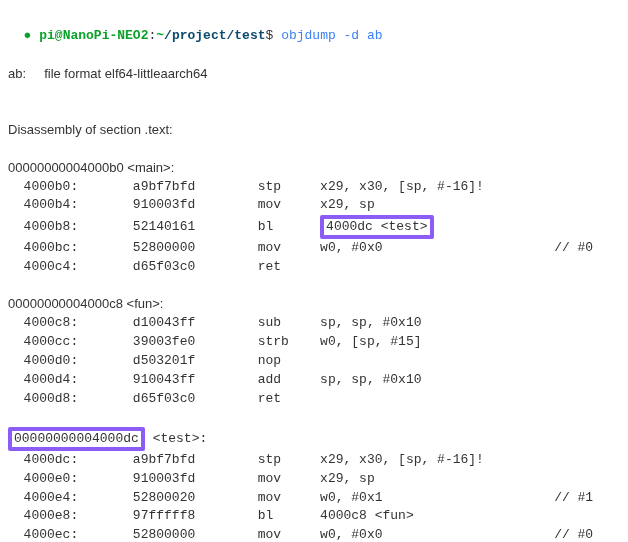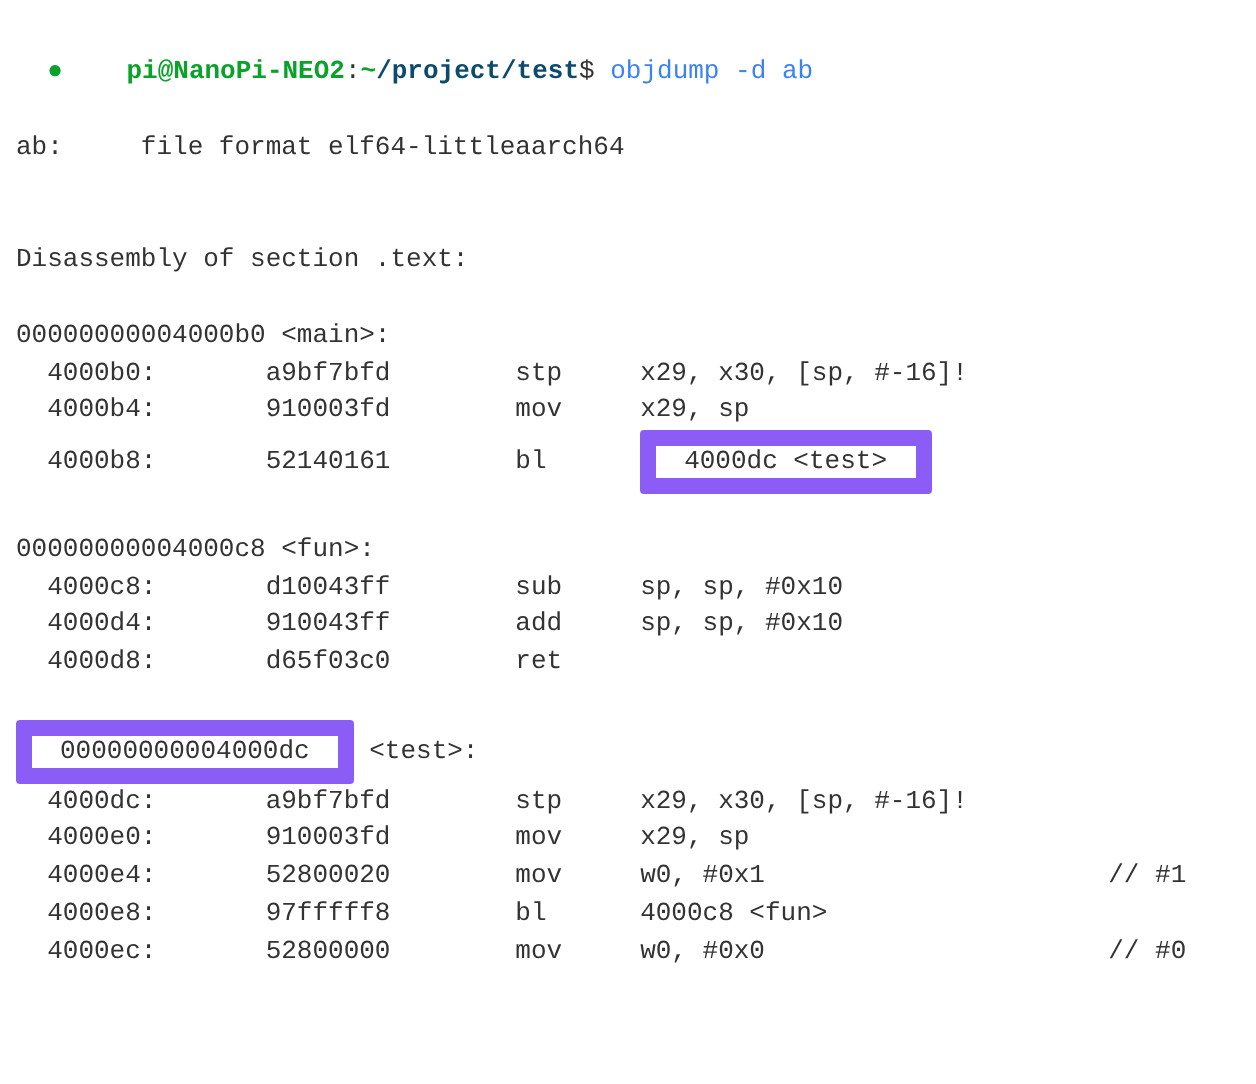--- a/index.html
+++ b/index.html
@@ -9,37 +9,37 @@
     font-size: 13px;
     line-height: 1.45;
     background: #ffffff;
     color: #333333;
     width: 628px;
     box-sizing: border-box;
     position: relative;
   }
   .prompt-line { white-space: pre; }
   .bullet { color: #0aa22a; font-weight: bold; }
-  .user-host { color: #0aa22a; font-weight: bold; margin-left: 24px; }
+  .user-host { color: #0aa22a; font-weight: bold; }
   .tilde  { color: #0aa22a; font-weight: bold; }
   .path   { color: #0c4a6e; font-weight: bold; }
   .dollar { color: #333333; }
   .cmd    { color: #3b82f6; }
   .blank  { height: 1.45em; }
   pre.block {
     margin: 0;
-    font-family: Liberation Mono, monospace;
+    font-family: Liberation Sans, sans-serif;
     font-size: inherit;
     color: #333333;
     white-space: pre;
   }
   .hl-red {
-    border: 8px solid #8b5cf6;
+    border: 4px solid #8b5cf6;
     border-radius: 2px;
-    padding: 0 14px;
+    padding: 0 2px;
     display: inline-block;
     line-height: 1.2;
   }
   .row { white-space: pre; }
 </style>
 </head>
 <body>
 
 <div class="prompt-line">
   <span class="bullet">●</span> <span class="user-host">pi@NanoPi-NEO2</span><span>:</span><span class="tilde">~</span><span class="path">/project/test</span><span class="dollar">$</span> <span class="cmd">objdump -d ab</span>
@@ -54,27 +54,31 @@
 
 <pre class="block">Disassembly of section .text:</pre>
 
 <div class="blank"></div>
 
 <pre class="block">00000000004000b0 &lt;main&gt;:</pre>
 <div id="main-body">
     <div class="row"><span>  4000b0:       </span><span>a9bf7bfd        </span><span>stp     </span><span>x29, x30, [sp, #-16]!         </span></div>
     <div class="row"><span>  4000b4:       </span><span>910003fd        </span><span>mov     </span><span>x29, sp                       </span></div>
     <div class="row"><span>  4000b8:       </span><span>52140161        </span><span>bl      </span><span class="hl-red">4000dc &lt;test&gt;</span><span>                 </span></div>
+    <div class="row"><span>  4000bc:       </span><span>52800000        </span><span>mov     </span><span>w0, #0x0                      </span><span>// #0</span></div>
+    <div class="row"><span>  4000c4:       </span><span>d65f03c0        </span><span>ret     </span><span>                              </span></div>
   </div>
 
 <div class="blank"></div>
 
 <pre class="block">00000000004000c8 &lt;fun&gt;:</pre>
 <div id="fun-body">
     <div class="row"><span>  4000c8:       </span><span>d10043ff        </span><span>sub     </span><span>sp, sp, #0x10                 </span></div>
+    <div class="row"><span>  4000cc:       </span><span>39003fe0        </span><span>strb    </span><span>w0, [sp, #15]                 </span></div>
+    <div class="row"><span>  4000d0:       </span><span>d503201f        </span><span>nop     </span><span>                              </span></div>
     <div class="row"><span>  4000d4:       </span><span>910043ff        </span><span>add     </span><span>sp, sp, #0x10                 </span></div>
     <div class="row"><span>  4000d8:       </span><span>d65f03c0        </span><span>ret     </span><span>                              </span></div>
   </div>
 
 <div class="blank"></div>
 
 <div class="row"><span class="hl-red">00000000004000dc</span><span> &lt;test&gt;:</span></div>
 <div id="test-body">
     <div class="row"><span>  4000dc:       </span><span>a9bf7bfd        </span><span>stp     </span><span>x29, x30, [sp, #-16]!         </span></div>
     <div class="row"><span>  4000e0:       </span><span>910003fd        </span><span>mov     </span><span>x29, sp                       </span></div>

